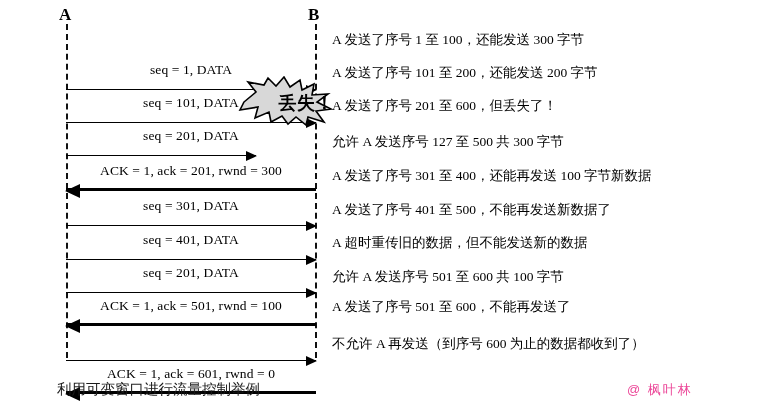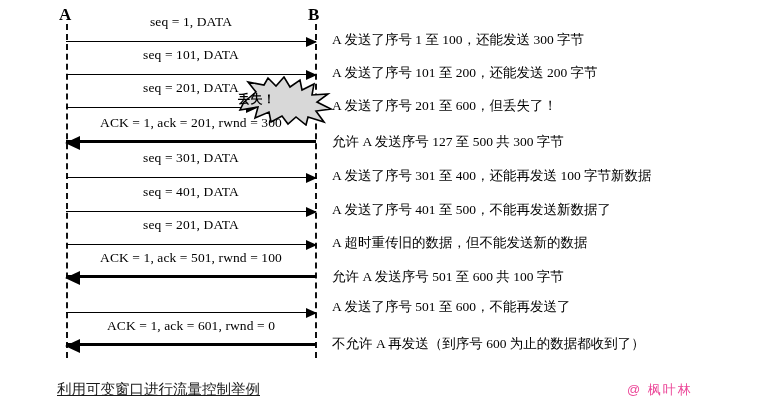--- a/index.html
+++ b/index.html
@@ -44,20 +44,21 @@
   }
   #lifeline-a { left: 66px; }
   #lifeline-b { left: 315px; }
 
   
   .msg-row {
     position: absolute;
     left: 66px;
     width: 250px;
     height: 34px;
+    margin-top: 48px;
   }
   .msg-label {
     position: absolute;
     left: 0;
     right: 0;
     top: 0;
     text-align: center;
     font-size: 13.5px;
     line-height: 16px;
     white-space: nowrap;
@@ -116,39 +117,38 @@
     left: 238px;
     top: 76px;
     width: 96px;
     height: 50px;
   }
   #loss-burst svg { display: block; }
   #loss-burst-text {
     position: absolute;
     left: 0; right: 0;
     top: 15px;
-    text-align: left;
+    text-align: right;
     font-family: "Liberation Sans", "DejaVu Sans", sans-serif;
-    font-size: 12px;
+    font-size: 18px;
     font-weight: bold;
     color: #000;
     letter-spacing: 0.5px;
   }
 
   
   #caption {
     position: absolute;
     left: 57px;
     top: 380px;
     font-family: "Liberation Sans", "DejaVu Sans", sans-serif;
     font-size: 14.5px;
     line-height: 18px;
     white-space: nowrap;
     color: #1a1a1a;
-    text-decoration: underline;
   }
   #watermark {
     position: absolute;
     left: 627px;
     top: 382px;
     font-family: "Liberation Sans", "DejaVu Sans", sans-serif;
     font-size: 13px;
     line-height: 16px;
     color: #ec4899;
     letter-spacing: 2px;

